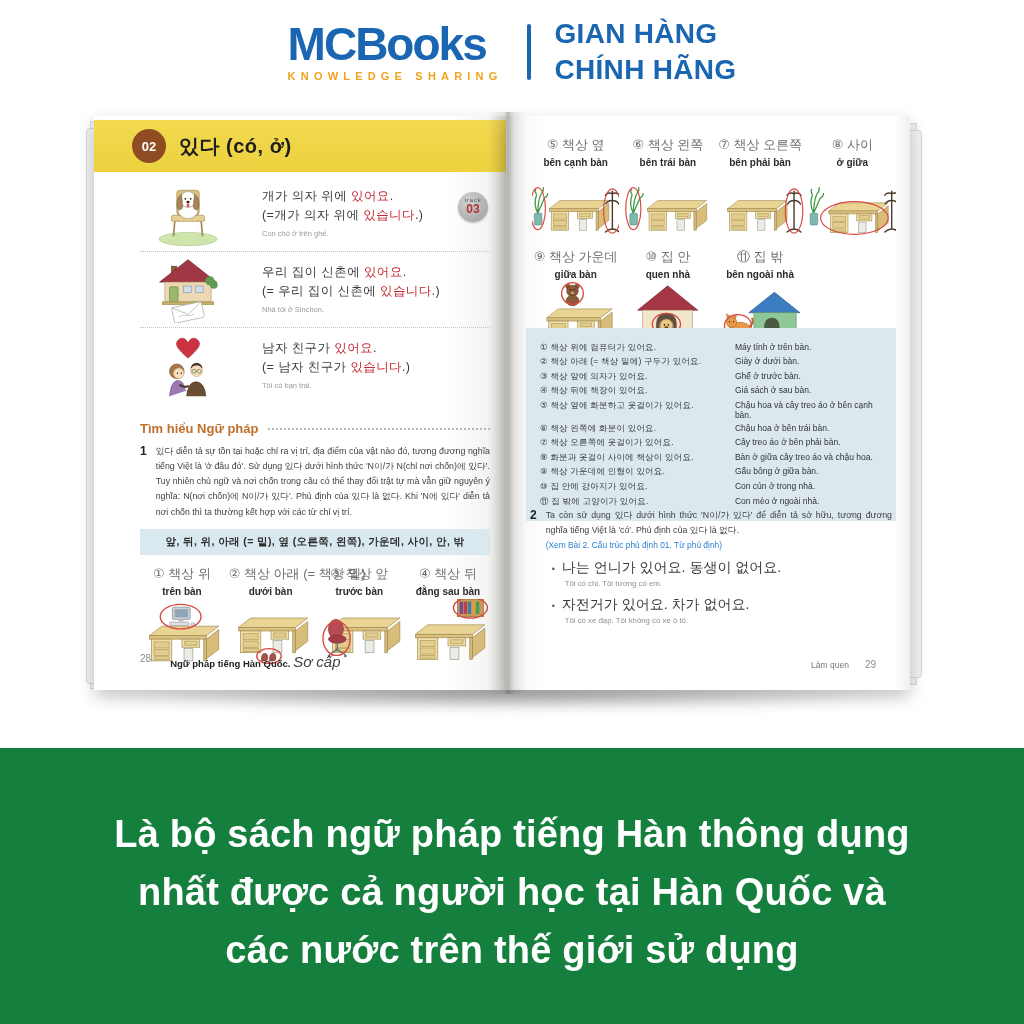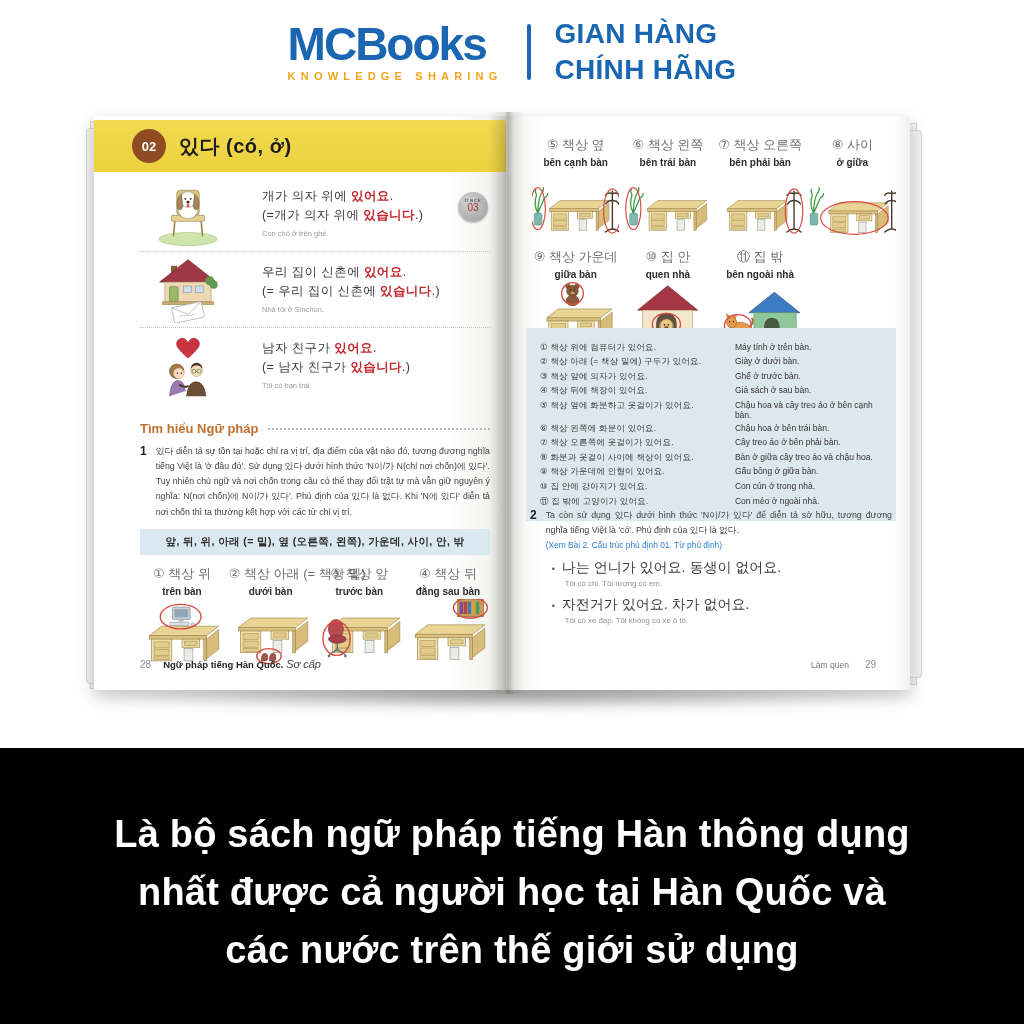--- a/index.html
+++ b/index.html
@@ -42,47 +42,47 @@
     display:flex;align-items:center;justify-content:center;flex:none;}
   .lesson-title{margin-left:13px;font-size:20px;font-weight:bold;color:#1e1e1e;letter-spacing:0.5px;}
 
   .examples{position:absolute;top:60px;left:46px;right:16px;}
   .example-row{display:flex;align-items:flex-start;padding:5px 0 4px;position:relative;}
   .example-row + .example-row{border-top:1px dotted #c3c3c3;}
   .illus{width:96px;height:66px;flex:none;}
   .illus svg{width:100%;height:100%;}
   .ex-text{margin-left:26px;padding-top:6px;}
   .k-line{font-size:12.5px;color:#3a3a3a;line-height:1.55;letter-spacing:0.4px;}
-  .red{color:#c4272e;font-weight:bold;}
+  .red{color:#c4272e;font-weight:normal;}
   .caption{font-size:7.5px;color:#9a9a9a;margin-top:3px;}
   .track-badge{position:absolute;right:2px;top:16px;width:30px;height:30px;border-radius:50%;
     background:radial-gradient(circle at 35% 30%,#d2d2d2,#9c9c9c);text-align:center;box-shadow:0 1px 2px rgba(0,0,0,0.3);}
   .track-label{font-size:6px;color:#4f4f4f;letter-spacing:0.8px;margin-top:5px;}
-  .track-num{font-size:10px;color:#b03434;font-weight:normal;line-height:1;}
+  .track-num{font-size:12px;color:#b03434;font-weight:bold;line-height:1;}
 
   .grammar{position:absolute;top:305px;left:46px;right:16px;}
   .grammar-head{display:flex;align-items:center;gap:10px;}
   .grammar-head .gh-text{color:#c0702c;font-weight:bold;font-size:13px;flex:none;}
   .grammar-head .gh-dots{flex:1;border-top:2px dotted #b9b9b9;height:0;}
   .point1{display:flex;gap:9px;margin-top:8px;}
   .pnum{font-weight:bold;font-size:12px;color:#222;flex:none;}
   .ptext{font-size:8.8px;line-height:1.72;color:#3f3f3f;text-align:justify;}
   .pos-bar{margin-top:9px;background:#dae8ef;padding:6px 4px;text-align:center;
     font-size:10.5px;font-weight:bold;color:#2e2e2e;letter-spacing:0.4px;}
 
   .fig-row{display:flex;justify-content:space-between;margin-top:10px;}
   .desk-fig{width:24%;text-align:center;}
   .fig-kr{font-size:13px;color:#6e6e6e;white-space:nowrap;}
   .fig-vn{font-size:10px;font-weight:bold;color:#2c2c2c;margin:3px 0 2px;}
   .fig-illus svg{width:100%;height:68px;}
 
-  .page-footer-left{position:absolute;bottom:20px;left:46px;display:flex;align-items:center;gap:12px;}
+  .page-footer-left{position:absolute;bottom:20px;left:46px;display:flex;align-items:flex-start;gap:19px;}
   .pf-num{font-size:10px;color:#8b8b8b;}
   .pf-title{font-size:9.5px;font-weight:bold;color:#222;}
-  .pf-sub{font-size:11px;font-style:italic;color:#444;font-weight:normal;}
+  .pf-sub{font-size:15px;font-style:italic;color:#444;font-weight:normal;}
 
   
   .figs1{position:absolute;top:20px;left:26px;right:14px;display:flex;justify-content:space-between;}
   .figs1 .fig-illus svg{height:82px;}
   .figs2{position:absolute;top:132px;left:26px;right:14px;display:flex;justify-content:space-between;}
   .figs2::after{content:"";width:24%;}
   .figs2 .fig-illus svg{height:64px;}
 
   .sentence-box{position:absolute;top:212px;left:20px;right:14px;background:#dbe8ee;padding:11px 8px 11px 14px;box-sizing:border-box;}
   .sentence-row{display:flex;margin:2.6px 0;align-items:baseline;}
@@ -616,20 +616,20 @@
 
       <div class="page-footer-right">
         <span class="pf-sec">Làm quen</span>
         <span class="pf-num">29</span>
       </div>
     </div>
 
     <div class="gutter"></div>
   </div>
 
-  <div class="bottom-banner" style="background: #000000;">
+  <div class="bottom-banner" style="background: #15803d;">
     <div class="banner-text" style="color: rgb(255, 255, 255);">
       <div>Là bộ sách ngữ pháp tiếng Hàn thông dụng</div>
       <div>nhất được cả người học tại Hàn Quốc và</div>
       <div>các nước trên thế giới sử dụng</div>
     </div>
   </div>
 </div>
 
 </body></html>

